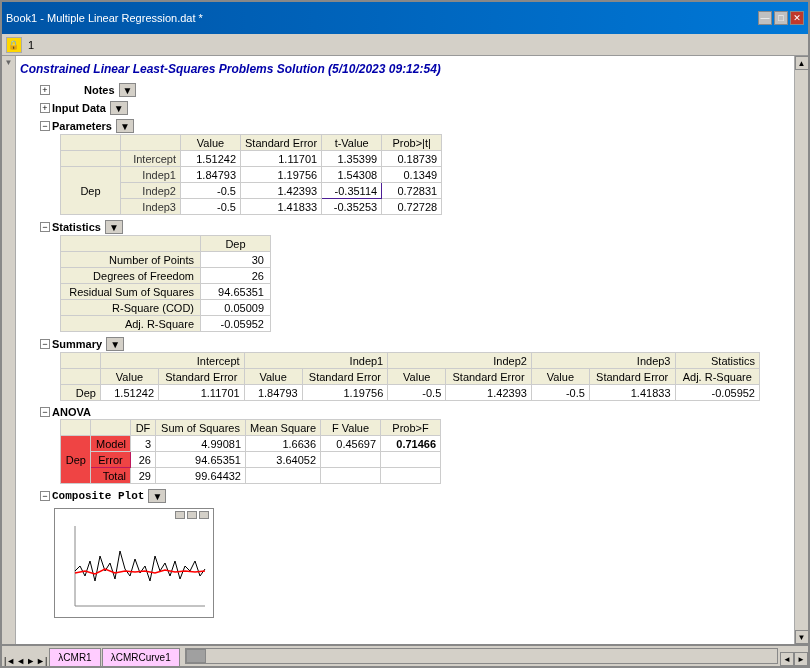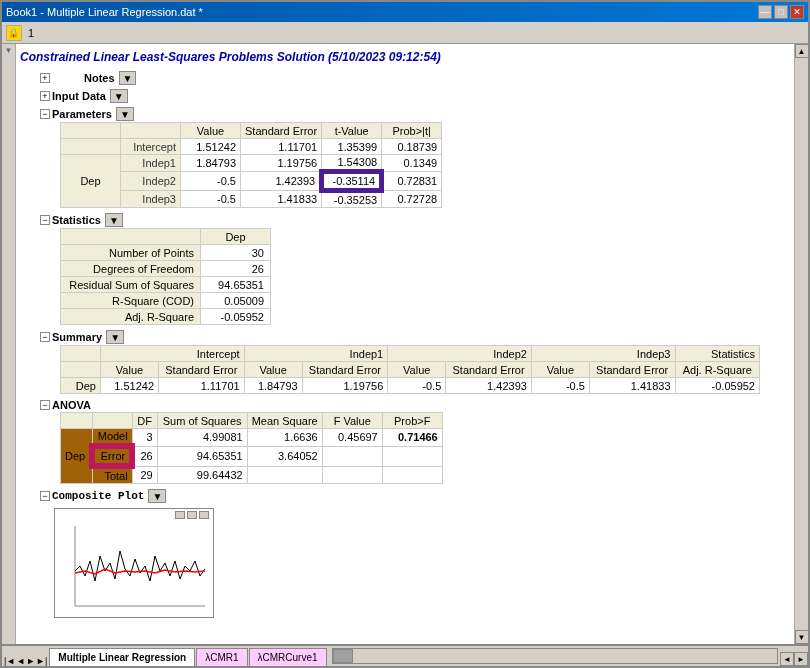--- a/index.html
+++ b/index.html
@@ -1,21 +1,21 @@
 <!DOCTYPE html>
 <html><head>
   <meta charset="utf-8">
   <style>
     * { box-sizing: border-box; margin: 0; padding: 0; }
     body { font-family: 'Arial', sans-serif; font-size: 11px; background: #d4d0c8; overflow: hidden; }
     
     .title-bar {
       background: linear-gradient(to right, #0054a6, #0078d7);
       color: white;
-      height: 20px;
+      height: 32px;
       display: flex;
       align-items: center;
       justify-content: space-between;
       padding: 0 4px;
       font-size: 11px;
     }
     .title-bar-buttons { display: flex; gap: 2px; }
     .title-btn {
       width: 14px; height: 14px;
       background: #c0c0c0;
@@ -162,21 +162,21 @@
     .summary-table .value-cell { background: white; }
 
     
     .anova-table td, .anova-table th {
       border: 1px solid #ccc;
       padding: 1px 4px;
       height: 16px;
       text-align: right;
     }
     .anova-table .header-cell { background: #f0eed8; text-align: center; font-weight: normal; }
-    .anova-table .label-cell { background: #a16207; text-align: right; }
+    .anova-table .label-cell { background: #ef4444; text-align: right; }
     .anova-table .value-cell { background: white; }
 
     
     .composite-section { margin-left: 20px; margin-bottom: 4px; }
     .plot-area {
       width: 160px;
       height: 110px;
       border: 1px solid #888;
       background: white;
       margin: 4px;
@@ -316,21 +316,21 @@
                 <td class="label-cell" style="border:1px solid #ccc;">Indep1</td>
                 <td class="value-cell" style="border:1px solid #ccc;">1.84793</td>
                 <td class="value-cell" style="border:1px solid #ccc;">1.19756</td>
                 <td class="value-cell" style="border:1px solid #ccc;">1.54308</td>
                 <td class="value-cell" style="border:1px solid #ccc;">0.1349</td>
               </tr>
               <tr>
                 <td class="label-cell" style="border:1px solid #ccc;">Indep2</td>
                 <td class="value-cell" style="border:1px solid #ccc;">-0.5</td>
                 <td class="value-cell" style="border:1px solid #ccc;">1.42393</td>
-                <td class="value-cell" style="border:5px solid #4c1d95;">-0.35114</td>
+                <td class="value-cell" style="border:1px solid #4c1d95;">-0.35114</td>
                 <td class="value-cell" style="border:1px solid #ccc;">0.72831</td>
               </tr>
               <tr>
                 <td class="label-cell" style="border:1px solid #ccc;">Indep3</td>
                 <td class="value-cell" style="border:1px solid #ccc;">-0.5</td>
                 <td class="value-cell" style="border:1px solid #ccc;">1.41833</td>
                 <td class="value-cell" style="border:1px solid #ccc;">-0.35253</td>
                 <td class="value-cell" style="border:1px solid #ccc;">0.72728</td>
               </tr>
             </tbody>
@@ -448,21 +448,21 @@
               <tr>
                 <td class="label-cell" rowspan="3" style="border:1px solid #ccc;vertical-align:middle;">Dep</td>
                 <td class="label-cell" style="border:1px solid #ccc;">Model</td>
                 <td class="value-cell" style="border:1px solid #ccc;">3</td>
                 <td class="value-cell" style="border:1px solid #ccc;">4.99081</td>
                 <td class="value-cell" style="border:1px solid #ccc;">1.6636</td>
                 <td class="value-cell" style="border:1px solid #ccc;">0.45697</td>
                 <td class="value-cell" style="border:1px solid #ccc;font-weight:bold;">0.71466</td>
               </tr>
               <tr>
-                <td class="label-cell" style="border:6px solid #be185d;">Error</td>
+                <td class="label-cell" style="border:1px solid #be185d;text-align:center;">Error</td>
                 <td class="value-cell" style="border:1px solid #ccc;">26</td>
                 <td class="value-cell" style="border:1px solid #ccc;">94.65351</td>
                 <td class="value-cell" style="border:1px solid #ccc;">3.64052</td>
                 <td class="value-cell" style="border:1px solid #ccc;"></td>
                 <td class="value-cell" style="border:1px solid #ccc;"></td>
               </tr>
               <tr>
                 <td class="label-cell" style="border:1px solid #ccc;">Total</td>
                 <td class="value-cell" style="border:1px solid #ccc;">29</td>
                 <td class="value-cell" style="border:1px solid #ccc;">99.64432</td>
@@ -517,23 +517,20 @@
 
   <div class="bottom-bar">
 
     <div class="tab-nav">
       <div class="tab-nav-btn">|◄</div>
       <div class="tab-nav-btn">◄</div>
       <div class="tab-nav-btn">►</div>
       <div class="tab-nav-btn">►|</div>
     </div>
 
-    <div class="sheet-tab active">
-      <span>Multiple Linear Regression</span>
-    </div>
 
     <div class="sheet-tab pink">
       <span>λ</span>
       <span>CMR1</span>
     </div>
 
     <div class="sheet-tab pink">
       <span>λ</span>
       <span>CMRCurve1</span>
     </div>

